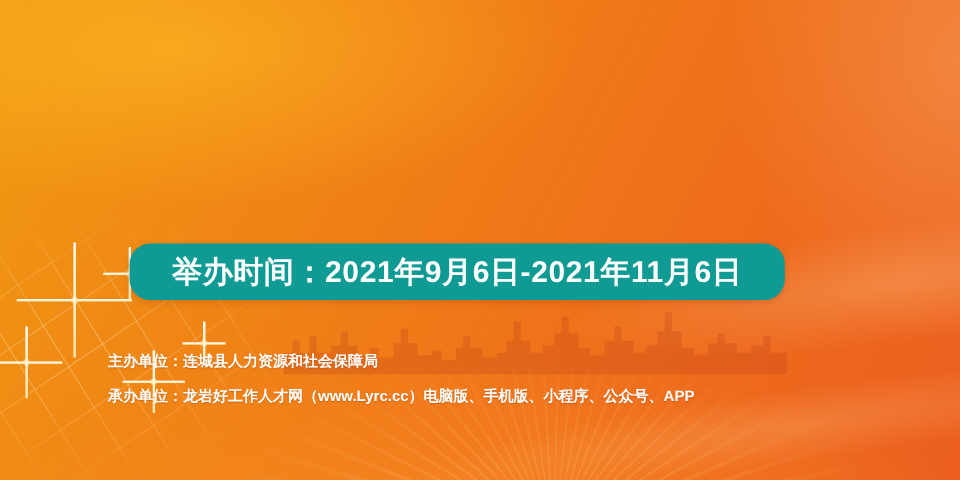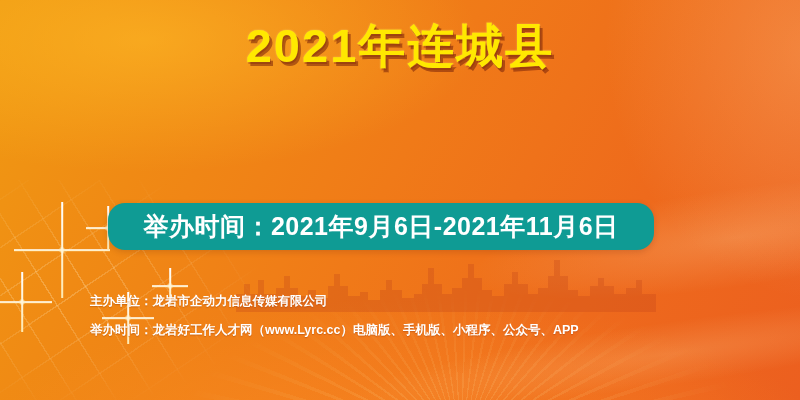--- a/index.html
+++ b/index.html
@@ -122,25 +122,24 @@
         L156,30 L156,40 L166,40 L166,48 L178,48 L178,44 L186,44 L186,34 L192,34 L192,18 L198,18 L198,34
         L206,34 L206,44 L216,44 L216,38 L226,38 L226,28 L232,28 L232,14 L238,14 L238,28 L246,28 L246,40
         L256,40 L256,46 L268,46 L268,34 L276,34 L276,22 L282,22 L282,34 L292,34 L292,44 L302,44 L302,38
         L312,38 L312,26 L318,26 L318,10 L324,10 L324,26 L332,26 L332,40 L342,40 L342,46 L354,46 L354,36
         L362,36 L362,28 L368,28 L368,36 L378,36 L378,44 L390,44 L390,38 L400,38 L400,30 L406,30 L406,44
         L420,44 L420,62 Z"></path>
     </svg>
   </div>
 
   <div class="titles">
-    <div class="title-line title-line-1">2021年连城县</div>
   </div>
 
   <div class="date-pill">
     <span>举办时间：2021年9月6日-2021年11月6日</span>
   </div>
 
   <div class="info">
-    <div class="info-row">主办单位：龙岩市企动力信息传媒有限公司</div>
-    <div class="info-row">举办时间：龙岩好工作人才网（www.Lyrc.cc）电脑版、手机版、小程序、公众号、APP</div>
+    <div class="info-row">主办单位：连城县人力资源和社会保障局</div>
+    <div class="info-row">承办单位：龙岩好工作人才网（www.Lyrc.cc）电脑版、手机版、小程序、公众号、APP</div>
   </div>
 
 </div>
 
 </body></html>

